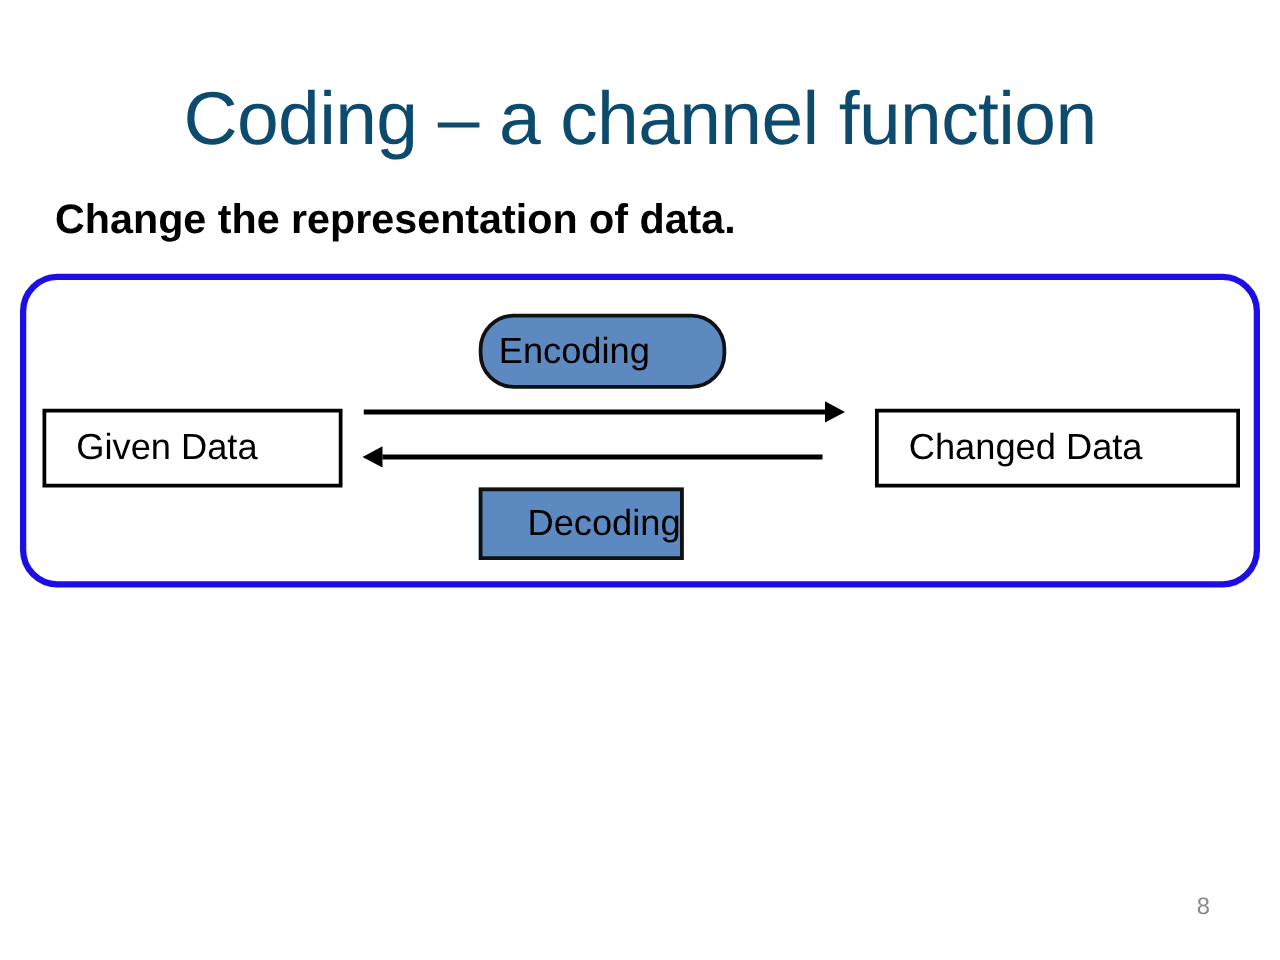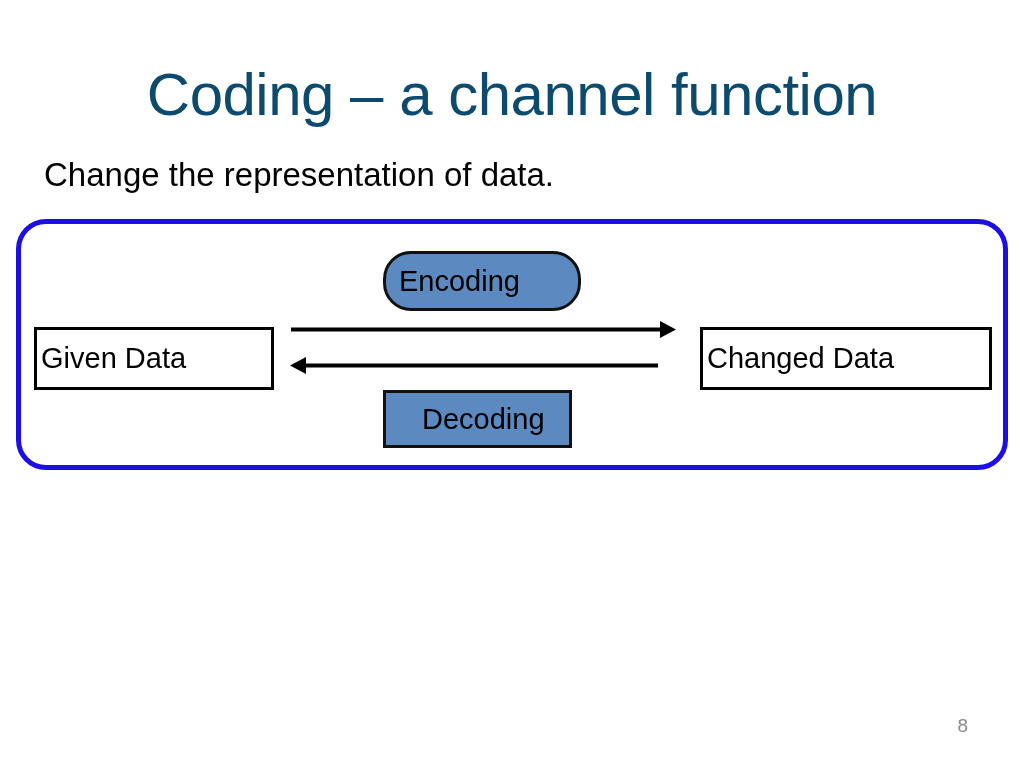--- a/index.html
+++ b/index.html
@@ -32,21 +32,21 @@
     white-space: nowrap;
   }
 
   
   .slide-subtitle {
     position: absolute;
     left: 44px;
     top: 153px;
     font-size: 33px;
     line-height: 44px;
-    font-weight: 400;
+    font-weight: 700;
     color: #000000;
     white-space: nowrap;
   }
 
   
   .diagram-frame {
     position: absolute;
     left: 16px;
     top: 219px;
     width: 992px;
@@ -65,36 +65,36 @@
     align-items: center;
     font-size: 29px;
     line-height: 1;
     color: #000000;
     white-space: nowrap;
   }
 
   .node-white {
     background: #ffffff;
     border: 3px solid #000000;
-    padding-left: 4px;
+    padding-left: 24px;
     justify-content: flex-start;
   }
 
   .node-blue {
     background: #5b89c0;
     border: 3px solid #111111;
     padding-left: 13px;
     justify-content: flex-start;
   }
 
   
   .node-given    { left: 34px;  top: 327px; width: 240px; height: 63px; }
   .node-changed  { left: 700px; top: 327px; width: 292px; height: 63px; }
   .node-encoding { left: 383px; top: 251px; width: 198px; height: 60px; border-radius: 28px; }
-  .node-decoding { left: 383px; top: 390px; width: 189px; height: 58px; padding-left: 36px; }
+  .node-decoding { left: 383px; top: 390px; width: 164px; height: 58px; padding-left: 36px; }
 
   
   .arrow-layer {
     position: absolute;
     left: 0;
     top: 0;
     width: 1024px;
     height: 768px;
     pointer-events: none;
   }

